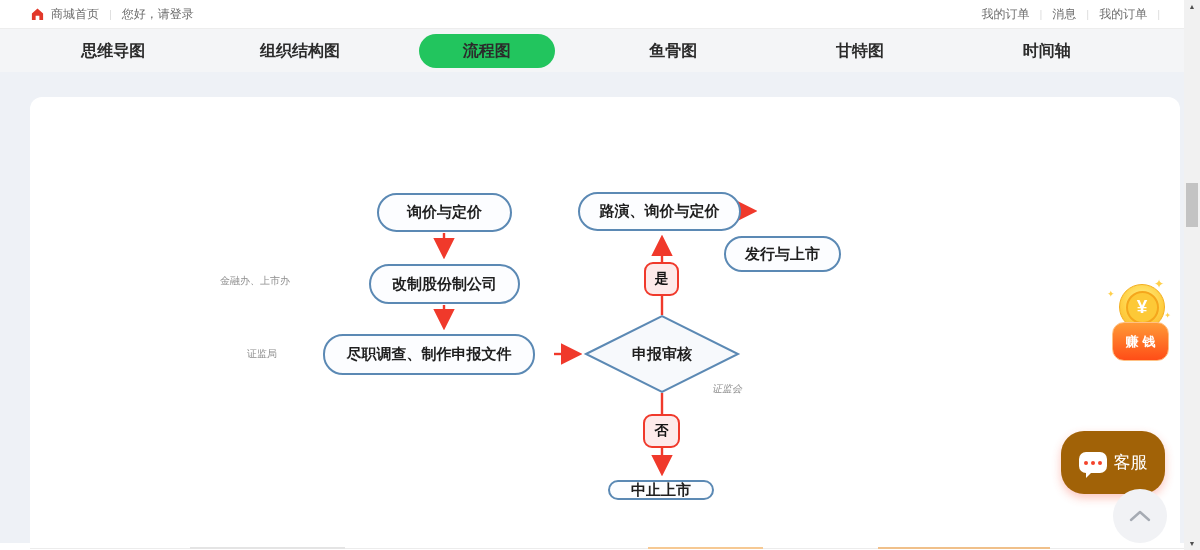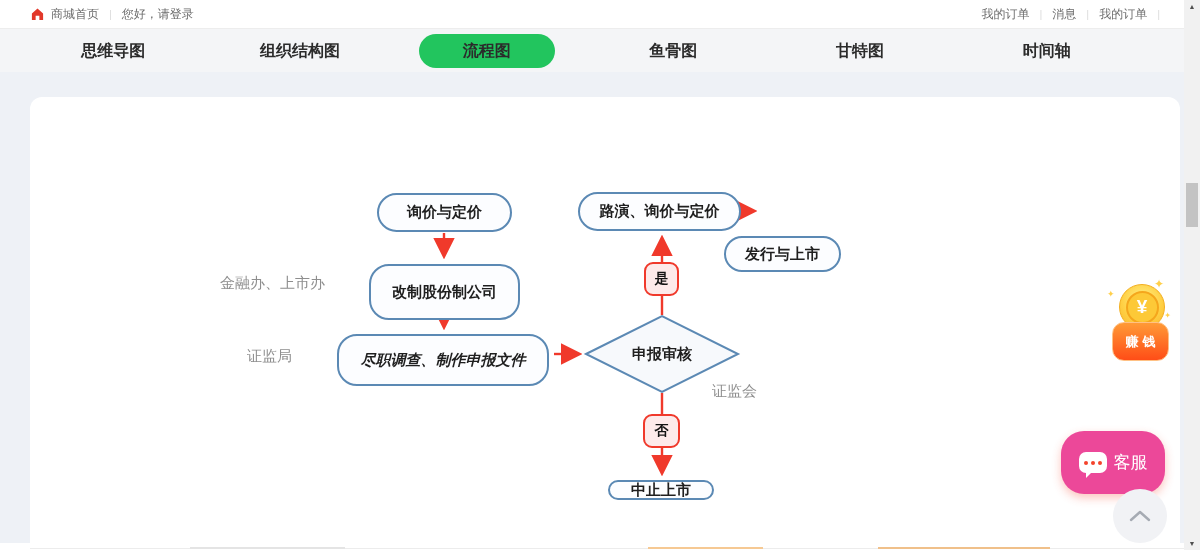--- a/index.html
+++ b/index.html
@@ -48,41 +48,41 @@
   .seg-c { left:878px; top:4px; width:172px; height:2px; background:#f0c08a; }
 
   
   .flow-svg { position:absolute; left:0; top:0; width:1200px; height:550px; pointer-events:none; }
   .fnode {
     position:absolute; background:#fcfdff; border:2px solid #5b89b4;
     border-radius:20px; display:flex; align-items:center; justify-content:center;
     font-size:15px; font-weight:bold; color:#1f1f1f;
   }
   .n-start   { left:377px; top:193px; width:135px; height:39px; }
-  .n-restr   { left:369px; top:264px; width:151px; height:56px; }
-  .n-dd      { left:337px; top:334px; width:212px; height:52px;font-style:italic; }
+  .n-restr   { left:369px; top:264px; width:151px; height:40px; }
+  .n-dd      { left:323px; top:334px; width:212px; height:41px; }
   .n-road    { left:578px; top:192px; width:163px; height:39px; }
   .n-issue   { left:724px; top:192px; width:117px; height:36px;margin-top:44px; }
   .n-term    { left:608px; top:480px; width:106px; height:20px; }
   .n-review  {
     position:absolute; left:612px; top:342px; width:100px; height:24px;
     display:flex; align-items:center; justify-content:center;
     font-size:15px; font-weight:bold; color:#1f1f1f;text-align:right;
   }
   .branch {
     position:absolute; background:#fdeaea; border:2px solid #f0392b;
     border-radius:9px; display:flex; align-items:center; justify-content:center;
     font-size:14px; font-weight:bold; color:#141414;
   }
   .b-yes { left:644px; top:262px; width:35px; height:34px; }
   .b-no  { left:643px; top:414px; width:37px; height:34px; }
-  .ann { position:absolute; font-size:15px; color:#8e8e8e; }
+  .ann { position:absolute; font-size:10px; color:#8e8e8e; }
   .ann-1 { left:220px; top:274px; }
   .ann-2 { left:247px; top:347px; }
-  .ann-3 { left:712px; top:382px; }
+  .ann-3 { left:712px; top:382px;font-style:italic; }
 
   
   .earn { position:absolute; left:1106px; top:281px; width:64px; height:66px; cursor:pointer; }
   .coin {
     position:absolute; left:13px; top:3px; width:46px; height:46px; border-radius:50%;
     background:radial-gradient(circle at 50% 35%, #ffe878 15%, #ffd044 55%, #f9b428 100%);
     border:1px solid #f3ae1d; display:flex; align-items:center; justify-content:center;
   }
   .coin-inner {
     width:33px; height:33px; border-radius:50%; border:2px solid #f5a61c; background:#fdc937;
@@ -96,21 +96,21 @@
     display:flex; align-items:center; justify-content:center; padding-left:4px;
   }
   .sparkle { position:absolute; color:#ffcf4a; }
   .sp1 { right:6px; top:-4px; font-size:12px; }
   .sp2 { left:1px;  top:8px;  font-size:9px; }
   .sp3 { right:-1px; top:30px; font-size:8px; }
 
   
   .service {
     position:absolute; left:1061px; top:431px; width:104px; height:63px; border-radius:23px;
-    background:#ec4899; display:flex; align-items:center; justify-content:center; gap:7px;
+    background:#a16207; display:flex; align-items:center; justify-content:center; gap:7px;
     box-shadow:0 4px 10px rgba(244,67,43,.3); cursor:pointer;
   }
   .bubble {
     position:relative; width:28px; height:21px; background:#fff; border-radius:7px;
     display:flex; align-items:center; justify-content:center; gap:3px;
   }
   .bubble i { width:4px; height:4px; border-radius:50%; background:#f4432b; }
   .bubble::after {
     content:""; position:absolute; left:7px; bottom:-5px;
     border-style:solid; border-width:6px 6px 0 0;

